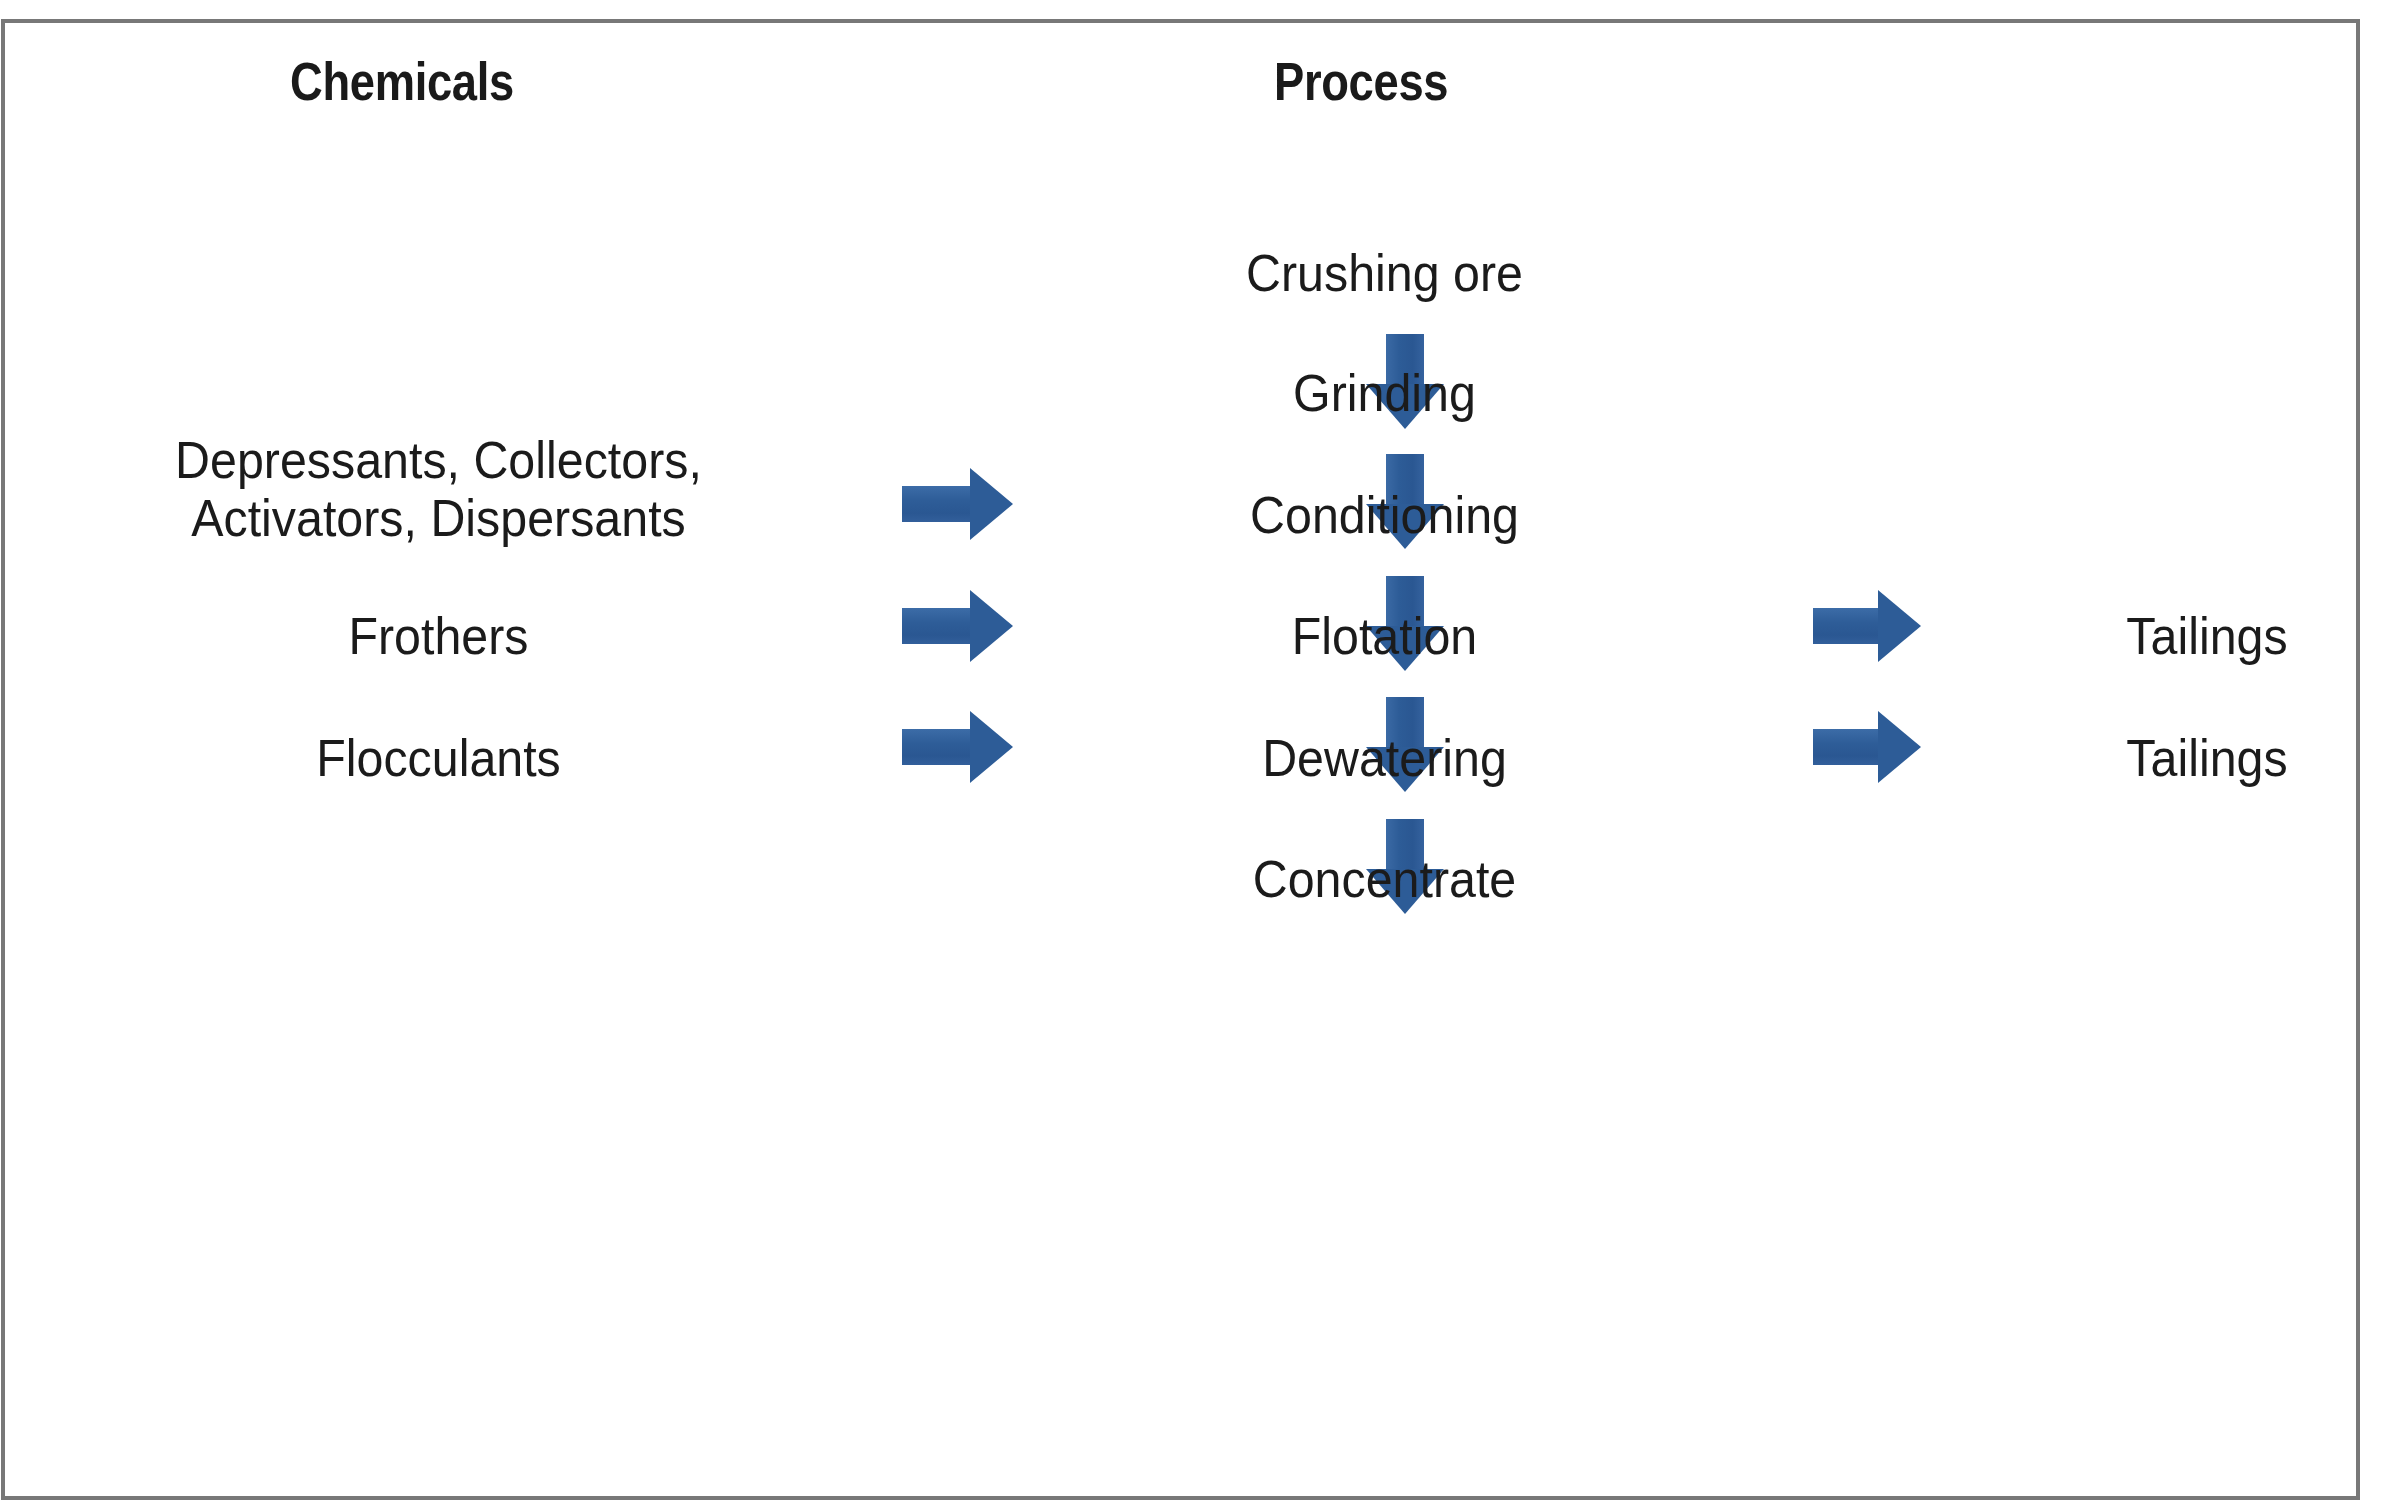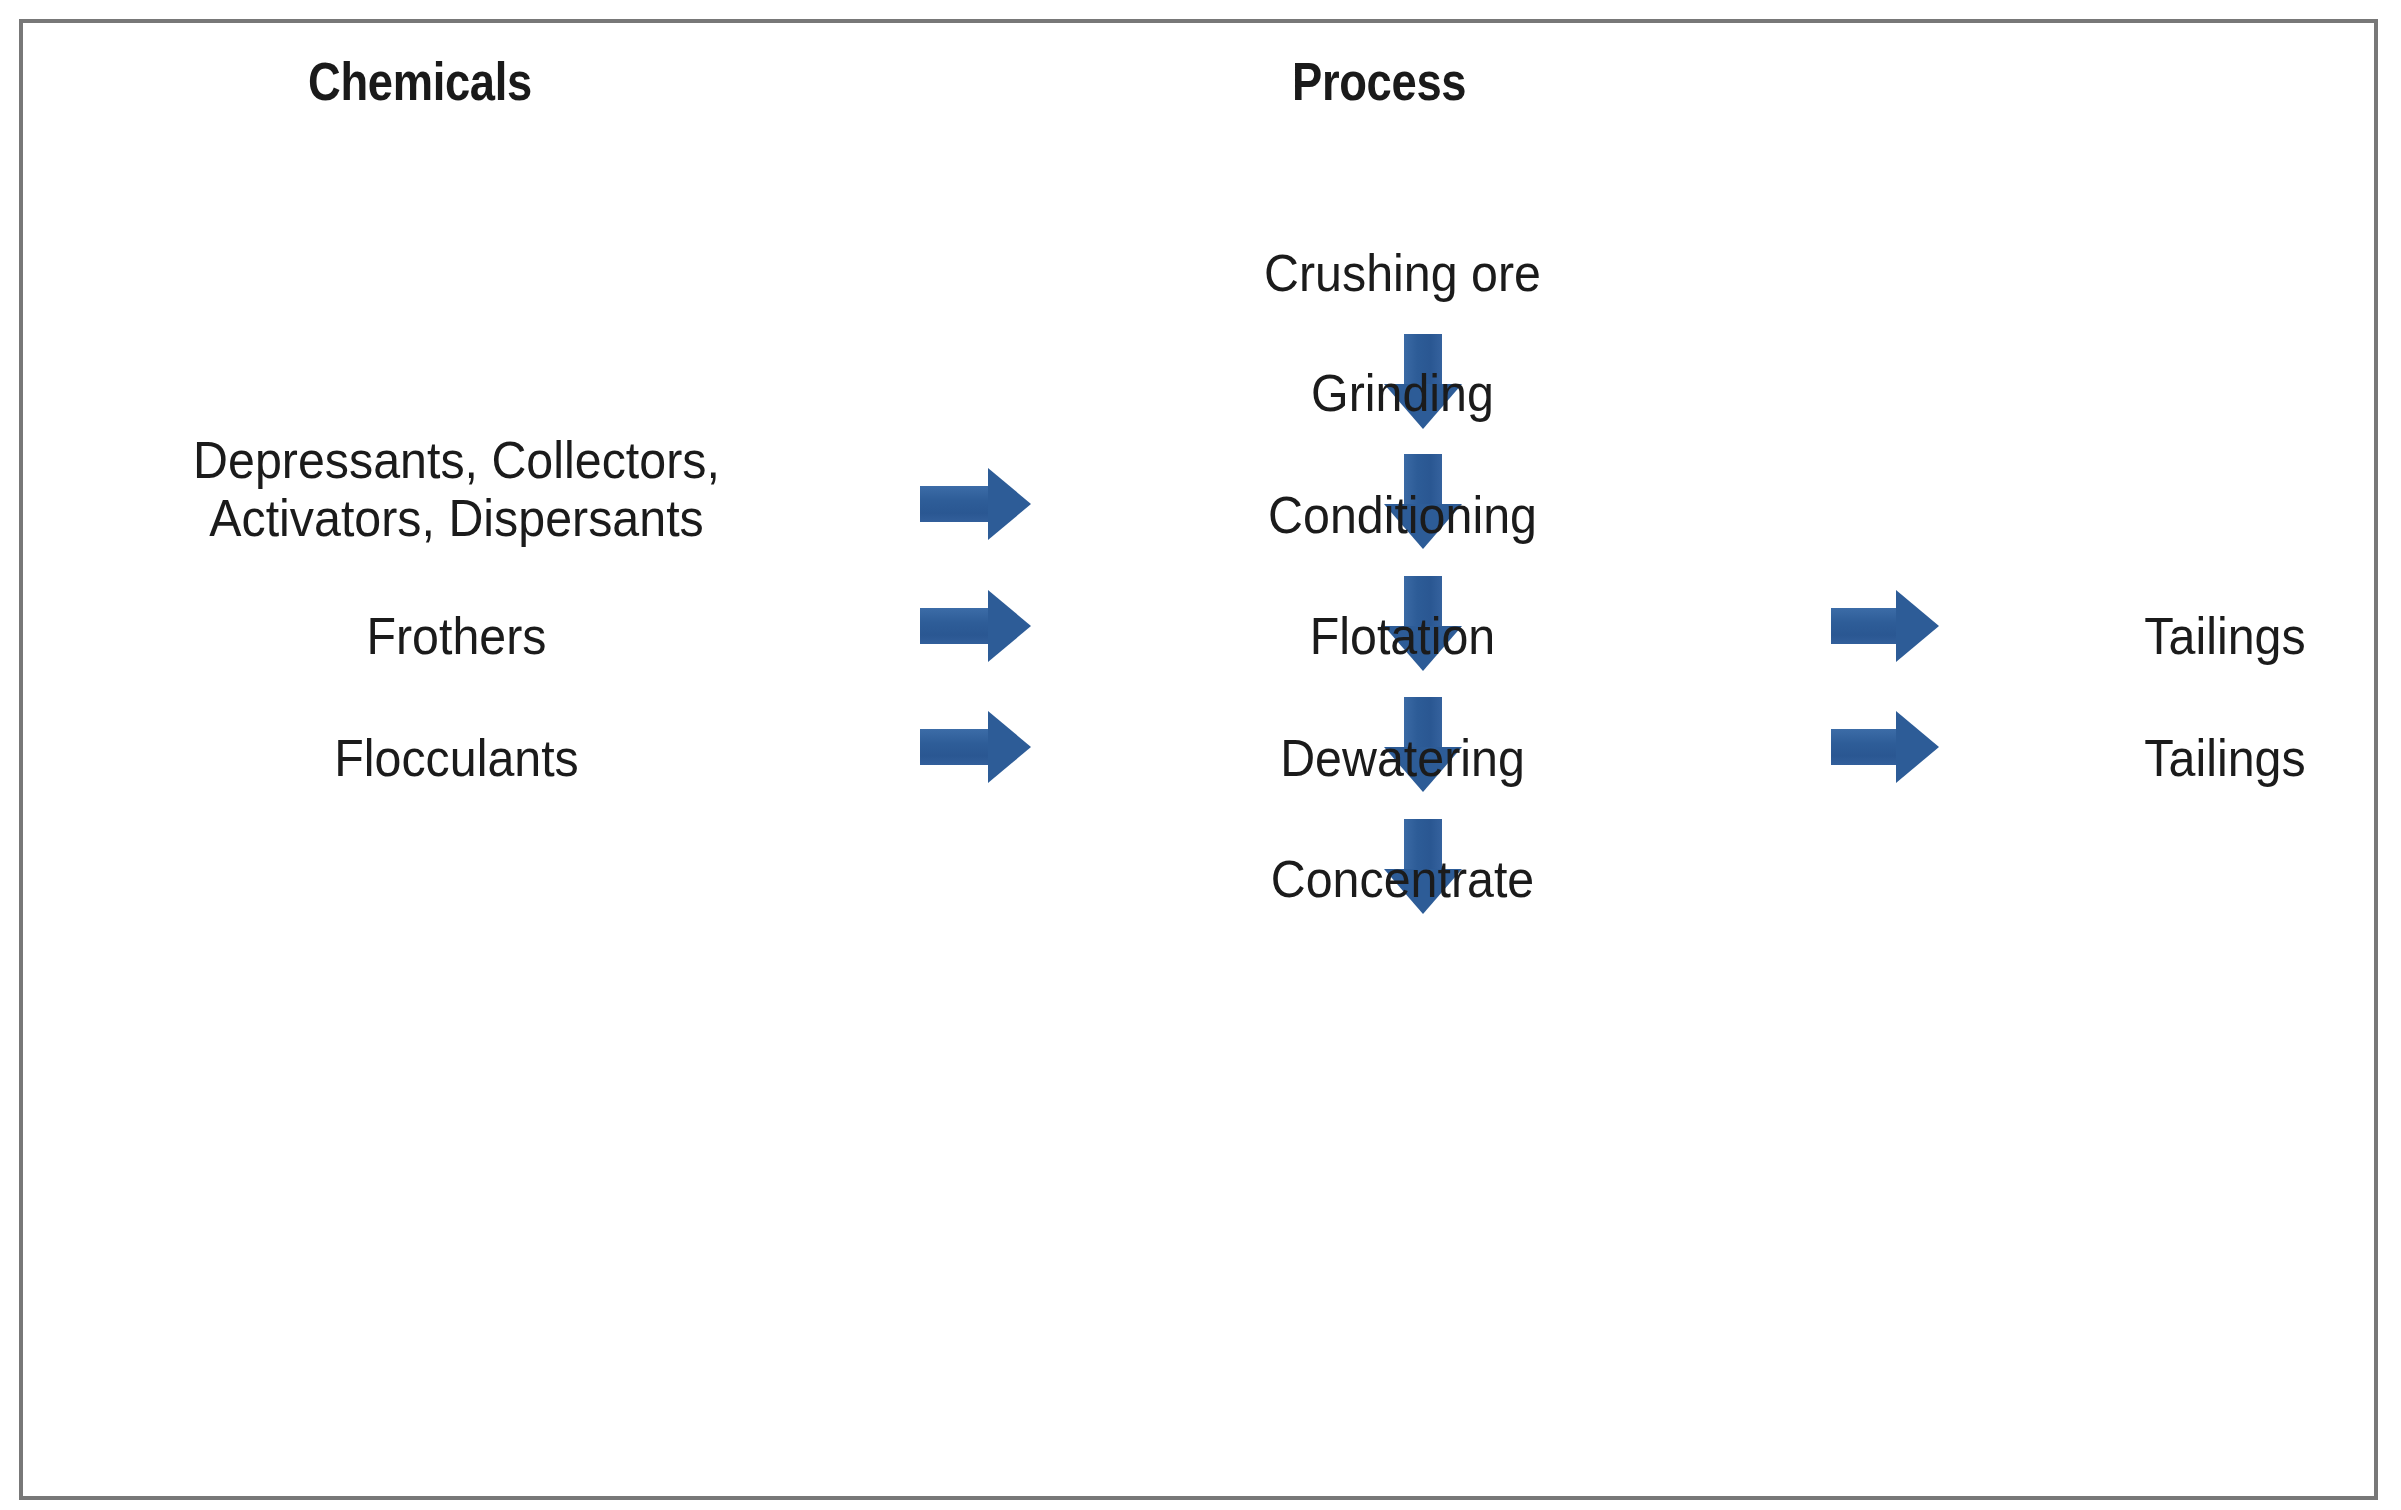--- a/index.html
+++ b/index.html
@@ -16,21 +16,21 @@
     position: relative;
     width: 2401px;
     height: 1510px;
     background: #ffffff;
     overflow: hidden;
   }
 
   
   .frame {
     position: absolute;
-    left: 19px;
+    left: 1px;
     top: 19px;
     width: 2359px;
     height: 1481px;
     border: 4.3px solid #787878;
     box-sizing: border-box;
     background: #ffffff;
   }
 
   
   .col-header {

